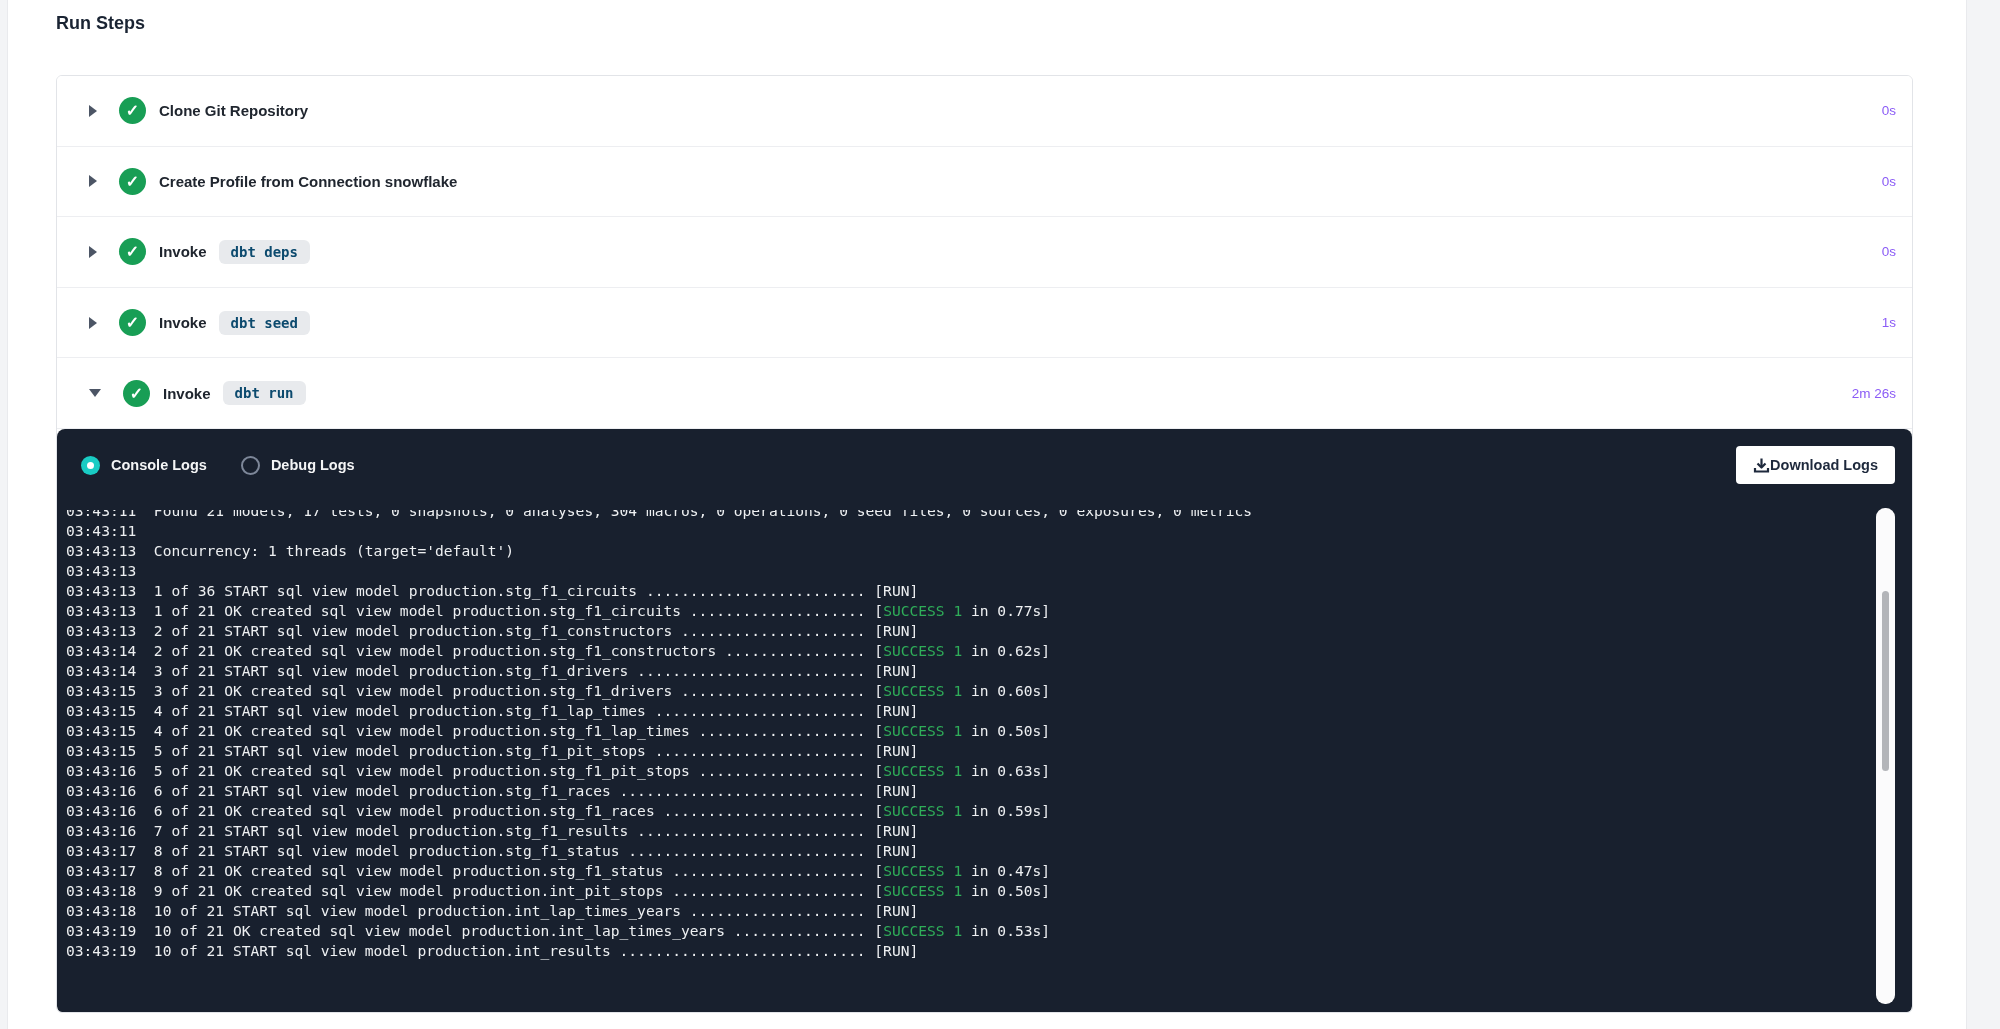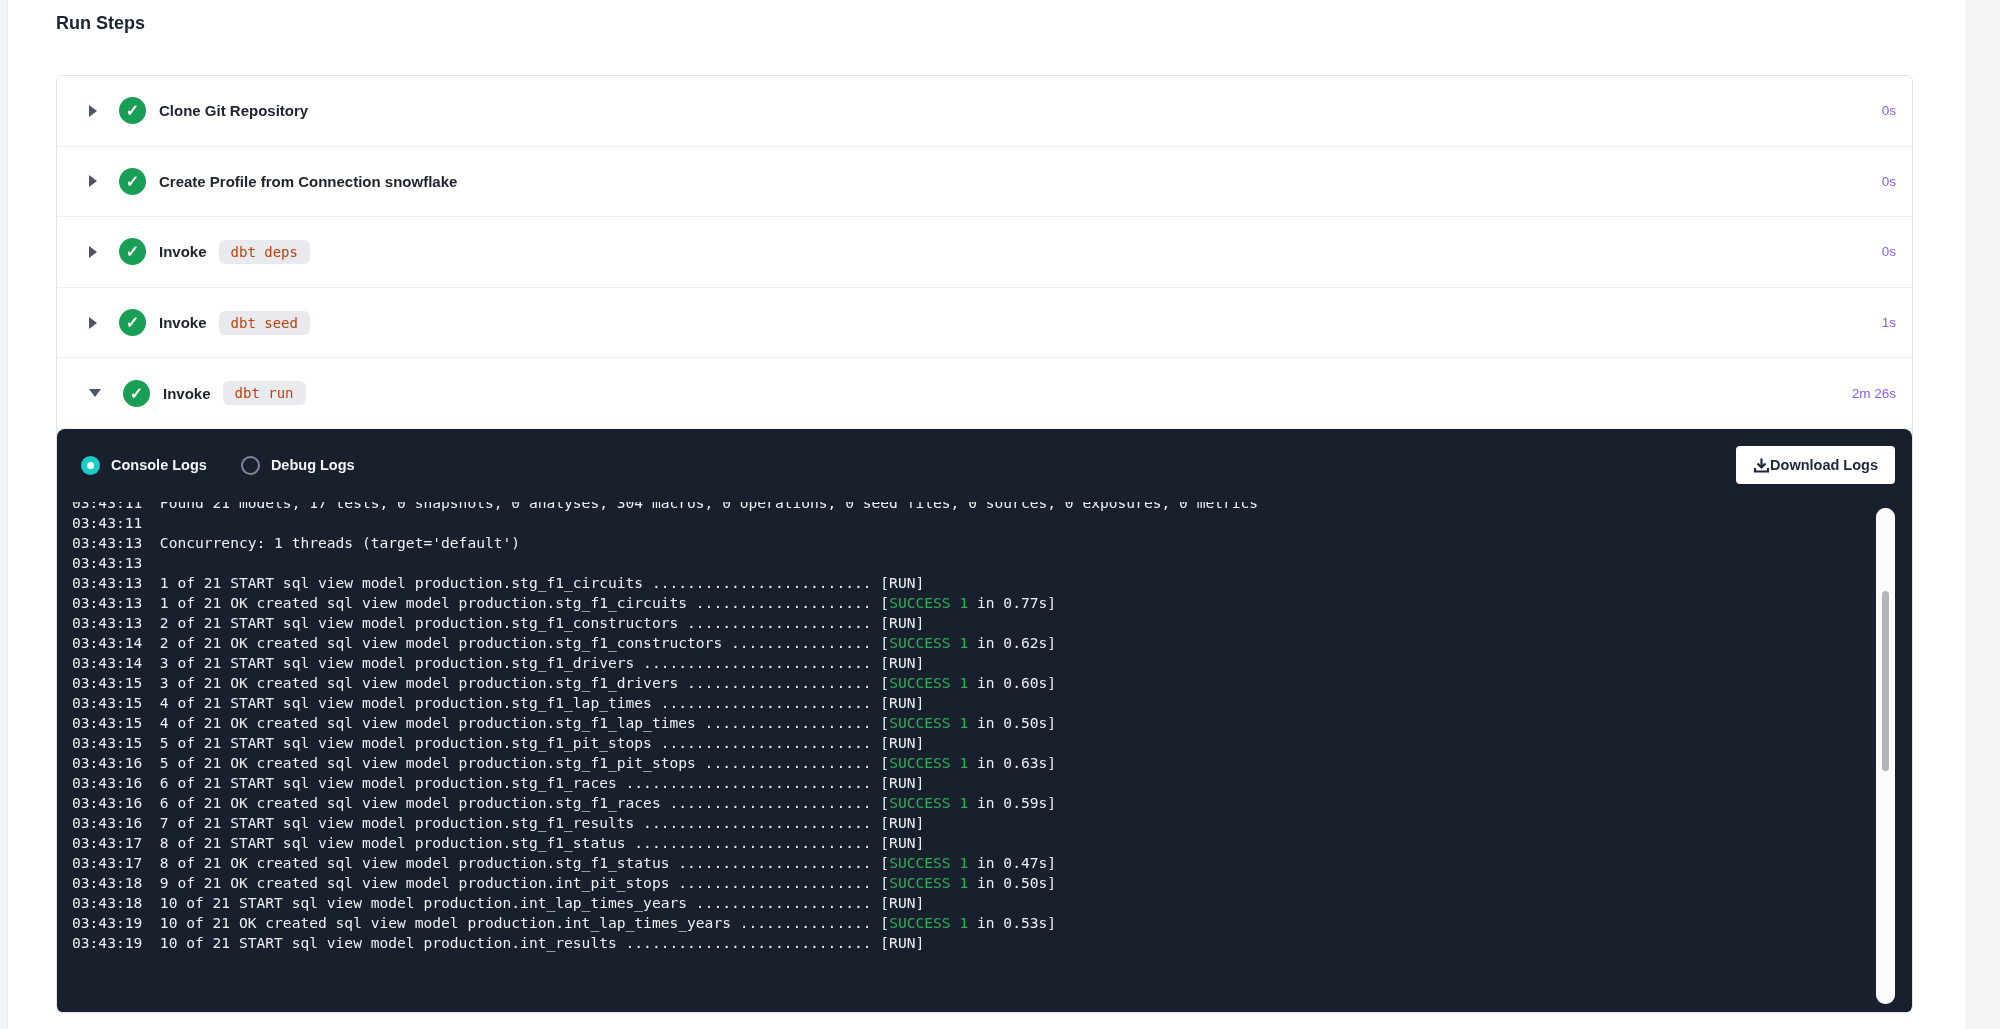--- a/index.html
+++ b/index.html
@@ -18,43 +18,43 @@
   .step-row { display: flex; align-items: center; height: 70.6px; padding: 0 16px 0 32px;
               border-bottom: 1px solid #edeef1; background: #fff; cursor: pointer; }
   .caret { width: 0; height: 0; margin-right: 22px;
            border-top: 6px solid transparent; border-bottom: 6px solid transparent; border-left: 8px solid #4c5565; }
   .caret.expanded { border-left: 6px solid transparent; border-right: 6px solid transparent;
                     border-top: 8px solid #4c5565; border-bottom: none; }
   .check { width: 27px; height: 27px; border-radius: 50%; background: #189e55; color: #fff;
            display: flex; align-items: center; justify-content: center;
            font-size: 16px; font-weight: 700; margin-right: 13px; flex: 0 0 auto; }
   .step-label { font-size: 15px; font-weight: 700; color: #20262f; }
-  .badge { margin-left: 12px; background: #e8eaed; color: #c2410c; border-radius: 6px;
-           padding: 4px 12px; font-family: "DejaVu Sans Mono", monospace; font-size: 14px; }
+  .badge { margin-left: 12px; background: #e8eaed; color: #0c4a6e; border-radius: 6px;
+           padding: 4px 12px; font-family: "DejaVu Sans Mono", monospace; font-size: 14px; font-weight: bold; }
   .spacer { flex: 1; }
   .duration { font-size: 13.5px; color: #8b5cf6; }
 
   .terminal { position: relative; height: 585px; background: #18202e; border-radius: 8px; color: #f4f5f6; }
   .term-header { display: flex; align-items: center; height: 73px; padding: 0 17px 0 24px; }
   .tab { display: flex; align-items: center; margin-right: 34px; cursor: pointer; }
   .radio { width: 19px; height: 19px; border-radius: 50%; margin-right: 11px; position: relative; flex: 0 0 auto; }
   .radio.on { background: #19ccc4; }
   .radio.on::after { content: ""; position: absolute; left: 6px; top: 6px; width: 7px; height: 7px;
                      border-radius: 50%; background: #fff; }
   .radio.off { border: 2.5px solid #7d8799; background: transparent; }
   .tab-label { font-size: 14.5px; font-weight: 700; color: #f4f5f6; }
 
   .dl-btn { margin-left: auto; display: flex; align-items: center; 
             background: #ffffff; color: #1e293c; border: none; border-radius: 4px;
             height: 38px; padding: 0 17px; font-family: "Liberation Sans", sans-serif;
             font-size: 14.5px; font-weight: 600; cursor: pointer; }
   .dl-btn svg { display: block; }
 
-  .log-viewport { position: absolute; left: 0; right: 40px; top: 73px; height: 507px;
-                  overflow: hidden; padding-left: 15px; }
+  .log-viewport { position: absolute; left: 0; right: 40px; top: 81px; height: 507px;
+                  overflow: hidden; padding-left: 9px; }
   .log-line { font-family: "DejaVu Sans Mono", monospace; font-size: 14.6px; line-height: 20px;
               white-space: pre; color: #eef0f2; }
   .log-line.clipped { margin-top: -9px; }
   .ok-green { color: #2fae59; }
 
   .scroll-track { position: absolute; right: 17px; top: 79px; width: 19px; height: 496px;
                   background: #fbfbfc; border-radius: 9px; }
   .scroll-thumb { position: absolute; left: 6px; top: 83px; width: 7px; height: 180px;
                   background: #b3b5b9; border-radius: 4px; }
 </style>
@@ -130,21 +130,21 @@
           <span>Download Logs</span>
         </button>
       </div>
 
       <div class="log-viewport">
         <div id="log-lines">
             <div class="log-line clipped">03:43:11  Found 21 models, 17 tests, 0 snapshots, 0 analyses, 304 macros, 0 operations, 0 seed files, 0 sources, 0 exposures, 0 metrics</div>
             <div class="log-line">03:43:11</div>
             <div class="log-line">03:43:13  Concurrency: 1 threads (target='default')</div>
             <div class="log-line">03:43:13</div>
-            <div class="log-line">03:43:13  1 of 21 START sql view model production.stg_f1_circuits ......................... [RUN]</div>
+            <div class="log-line">03:43:13  1 of 36 START sql view model production.stg_f1_circuits ......................... [RUN]</div>
             <div class="log-line">03:43:13  1 of 21 OK created sql view model production.stg_f1_circuits .................... [<span class="ok-green">SUCCESS 1</span> in 0.77s]</div>
             <div class="log-line">03:43:13  2 of 21 START sql view model production.stg_f1_constructors ..................... [RUN]</div>
             <div class="log-line">03:43:14  2 of 21 OK created sql view model production.stg_f1_constructors ................ [<span class="ok-green">SUCCESS 1</span> in 0.62s]</div>
             <div class="log-line">03:43:14  3 of 21 START sql view model production.stg_f1_drivers .......................... [RUN]</div>
             <div class="log-line">03:43:15  3 of 21 OK created sql view model production.stg_f1_drivers ..................... [<span class="ok-green">SUCCESS 1</span> in 0.60s]</div>
             <div class="log-line">03:43:15  4 of 21 START sql view model production.stg_f1_lap_times ........................ [RUN]</div>
             <div class="log-line">03:43:15  4 of 21 OK created sql view model production.stg_f1_lap_times ................... [<span class="ok-green">SUCCESS 1</span> in 0.50s]</div>
             <div class="log-line">03:43:15  5 of 21 START sql view model production.stg_f1_pit_stops ........................ [RUN]</div>
             <div class="log-line">03:43:16  5 of 21 OK created sql view model production.stg_f1_pit_stops ................... [<span class="ok-green">SUCCESS 1</span> in 0.63s]</div>
             <div class="log-line">03:43:16  6 of 21 START sql view model production.stg_f1_races ............................ [RUN]</div>

